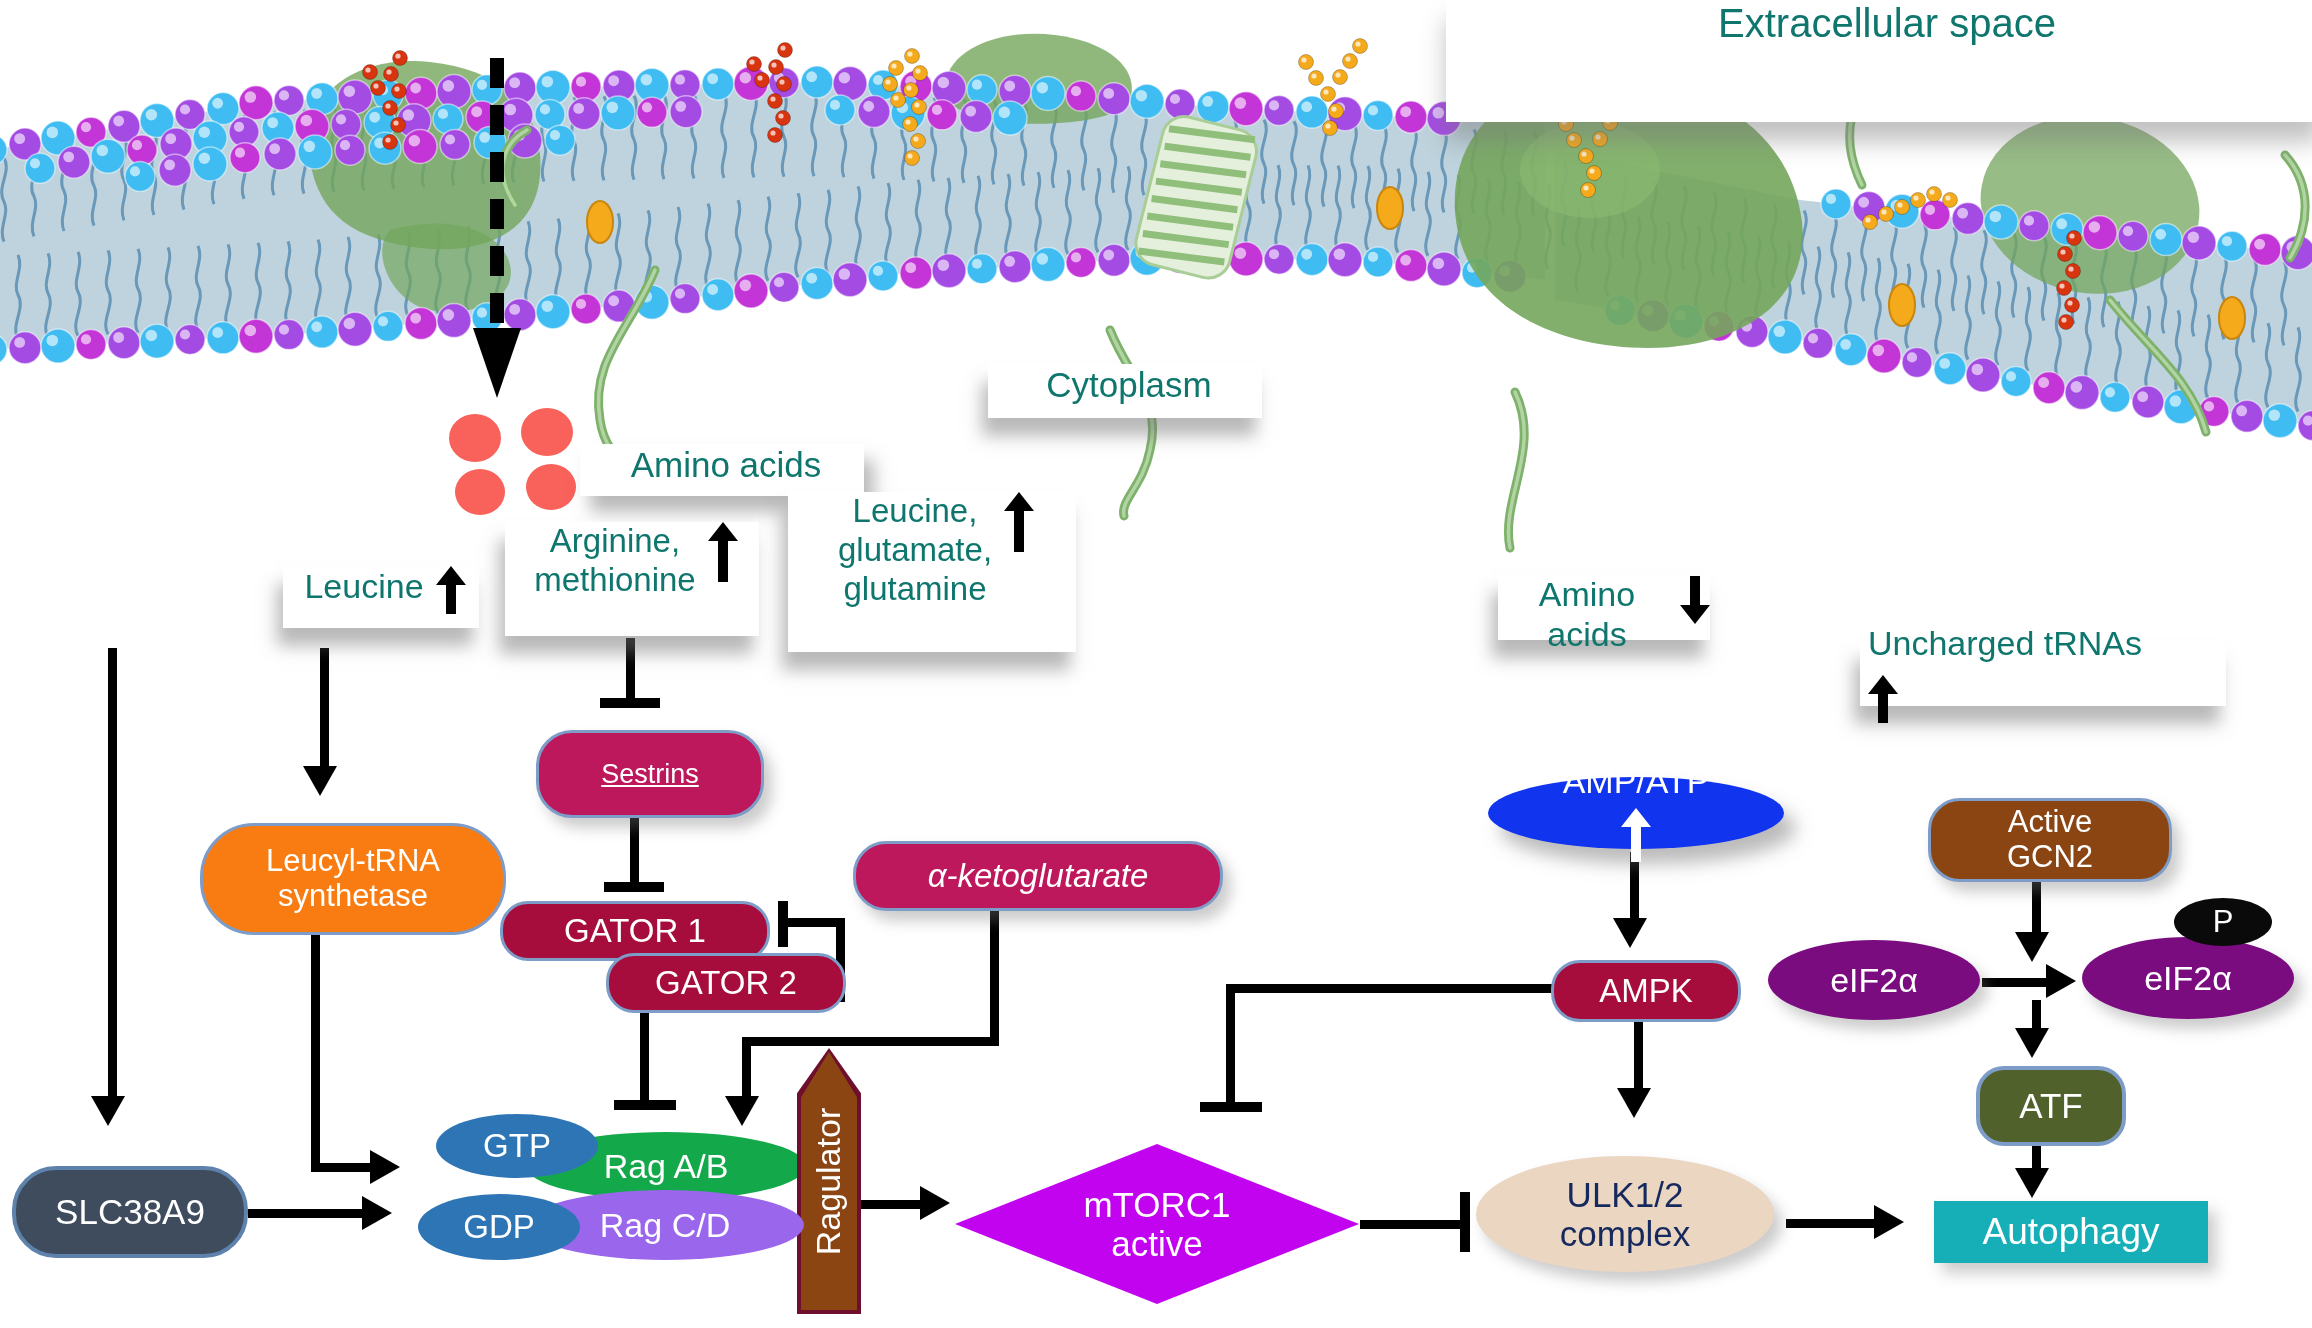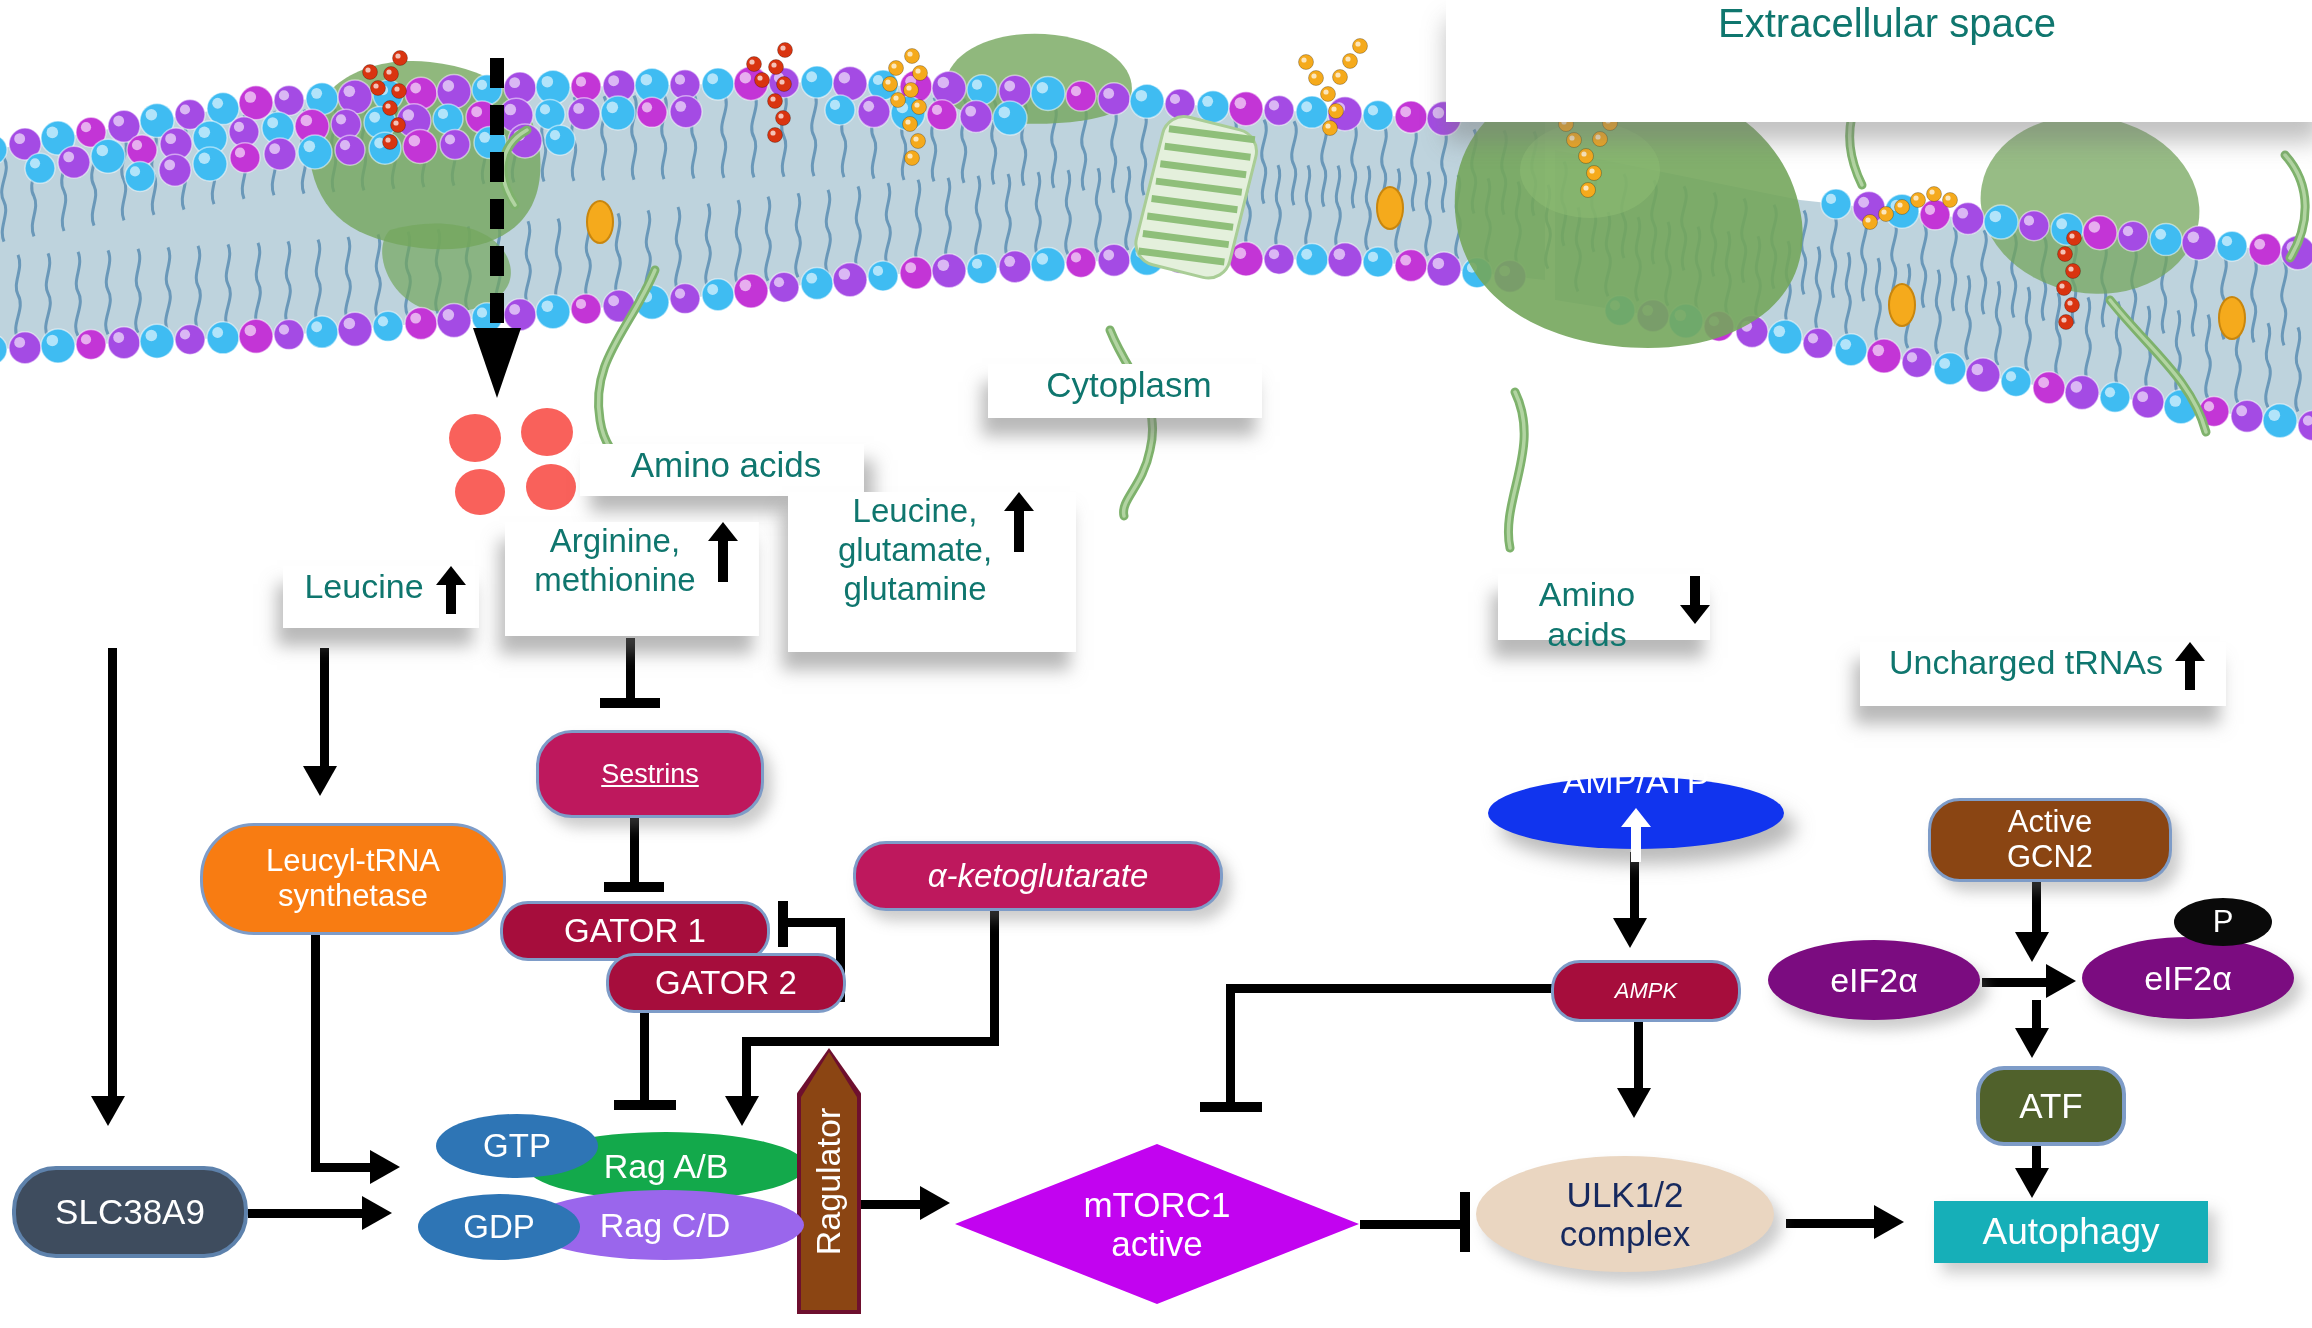--- a/index.html
+++ b/index.html
@@ -724,21 +724,21 @@
     <span class="ga up" style="height:62px">
         <span class="sh"></span>
       </span>
   </div>
   <div class="wlabel" style="left:1498px;top:574px;width:204px;height:66px;font-size:34px;">
     <span class="txt">Amino acids</span>
     <span class="ga down">
         <span class="sh"></span>
       </span>
   </div>
-  <div class="wlabel" style="left:1860px;top:642px;width:358px;height:64px;font-size:34px;">
+  <div class="wlabel" style="left:1860px;top:642px;width:358px;height:64px;font-size:34px;flex-direction:column;">
     <span class="txt">Uncharged tRNAs</span>
     <span class="ga up">
         <span class="sh"></span>
       </span>
   </div>
 
   <div class="cv" style="left:108px;top:648px;height:452px;"></div>
   <div class="arr-d" style="left:91px;top:1096px;"></div>
 
   <div class="cv" style="left:320px;top:648px;height:122px;"></div>
@@ -855,21 +855,21 @@
 
   <div class="node shadow-s" style="left: 1934px; top: 1201px; width: 274px; height: 62px; font-size: 37px; background-color: rgb(22, 175, 184);">
     <span>Autophagy</span>
   </div>
 
   <div class="node ell shadow-m" style="left: 1488px; top: 777px; width: 296px; height: 72px; font-size: 34px; gap: 8px; background-color: rgb(17, 52, 238); flex-direction: column;">
     <span>AMP/ATP</span>
     <span class="ga up white" style="height:56px"><span class="sh"></span></span>
   </div>
 
-  <div class="node pill" style="left: 1551px; top: 960px; width: 184px; height: 56px; border-radius: 29px; font-size: 22px; background-color: rgb(166, 13, 60); font-style: italic;">
+  <div class="node pill" style="left: 1551px; top: 960px; width: 184px; height: 56px; border-radius: 29px; font-size: 33px; background-color: rgb(166, 13, 60);">
     <span>AMPK</span>
   </div>
 
   <div class="node ell shadow-s" style="left: 1768px; top: 940px; width: 212px; height: 80px; font-size: 34px; background-color: rgb(123, 12, 128);">
     <span>eIF2α</span>
   </div>
   <div class="node ell shadow-s" style="left: 2082px; top: 937px; width: 212px; height: 82px; font-size: 34px; background-color: rgb(123, 12, 128);">
     <span>eIF2α</span>
   </div>
   <div class="node ell" style="left: 2174px; top: 898px; width: 98px; height: 48px; font-size: 31px; z-index: 6; background-color: rgb(10, 10, 10);">

